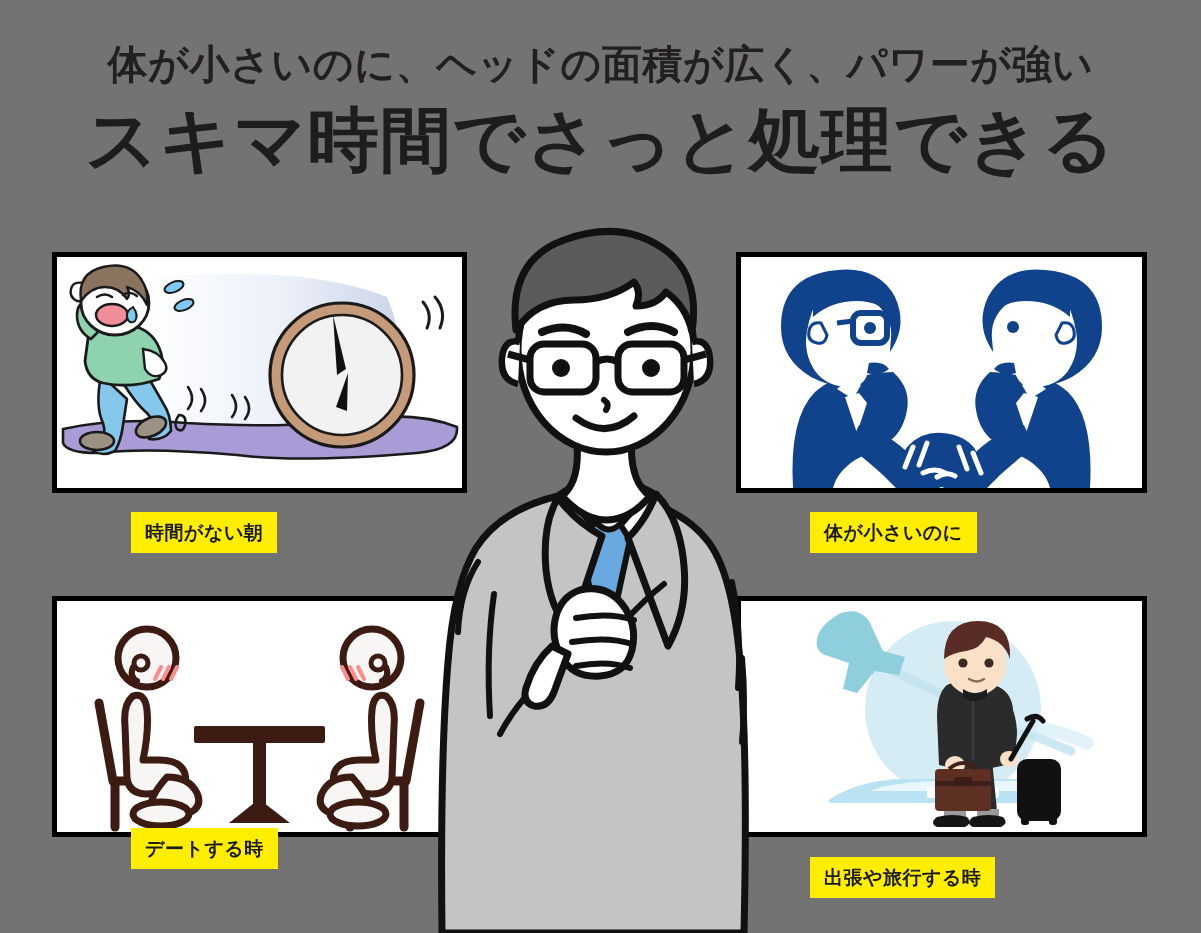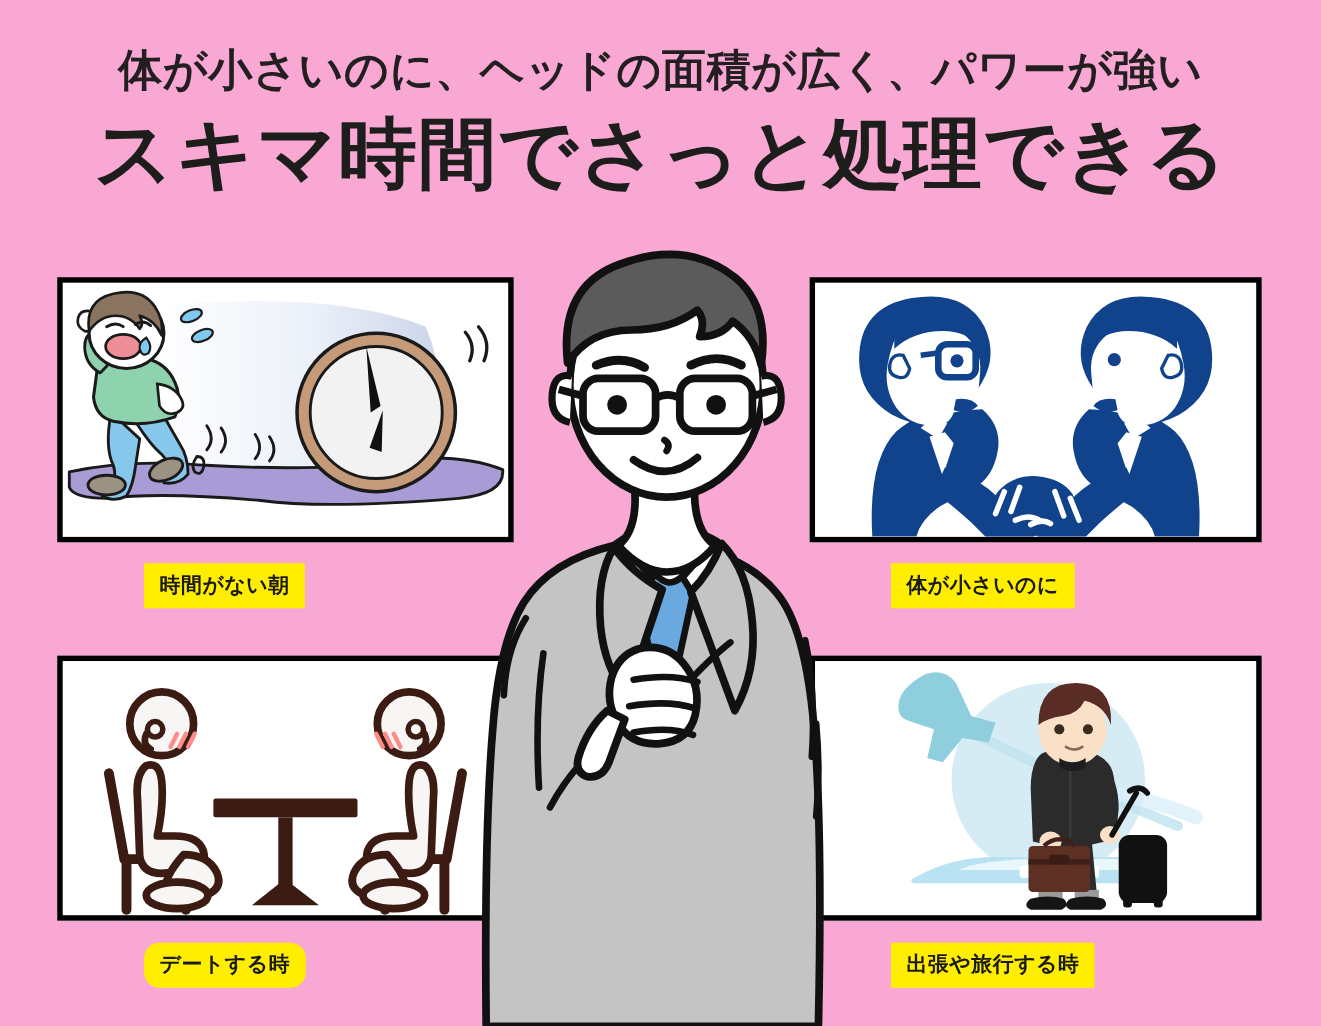--- a/index.html
+++ b/index.html
@@ -1,21 +1,21 @@
 <!DOCTYPE html>
 <html><head>
 <meta charset="utf-8">
 <style>
   html,body{margin:0;padding:0;background:#fff;}
   body{
     width:1201px;height:933px;position:relative;overflow:hidden;
     font-family:"Liberation Sans","DejaVu Sans",sans-serif;
     -webkit-font-smoothing:antialiased;
   }
-  #stage{position:absolute;inset:0;background:#f9a8d4;}
+  #stage{position:absolute;inset:0;background:#737373;}
 
   
   .subtitle{
     position:absolute;left:0;top:44px;width:1201px;text-align:center;
     font-size:40px;font-weight:700;color:#231f20;letter-spacing:.5px;
     line-height:1;white-space:nowrap;
   }
   .title{
     position:absolute;left:0;top:104px;width:1201px;text-align:center;
     font-size:70px;font-weight:900;color:#1d1d1b;letter-spacing:1px;
@@ -35,21 +35,21 @@
 
   
   .caption{
     position:absolute;background:#ffee00;color:#1a1a1a;
     font-size:19px;font-weight:800;line-height:41px;height:41px;
     padding:0 14px;white-space:nowrap;box-sizing:border-box;
     letter-spacing:.5px;
   }
   #caption-1{left:131px;top:512px;}
   #caption-2{left:810px;top:512px;}
-  #caption-3{left:131px;top:857px;border-radius:14px;}
+  #caption-3{left:131px;top:828px;}
   #caption-4{left:810px;top:857px;}
 
   
   #center-man{position:absolute;left:390px;top:222px;width:430px;height:711px;z-index:5;}
   #center-man svg{display:block;width:100%;height:100%;}
 
   .pnl-svg{position:absolute;inset:0;width:100%;height:100%;display:block;}
 </style>
 </head>
 <body>

